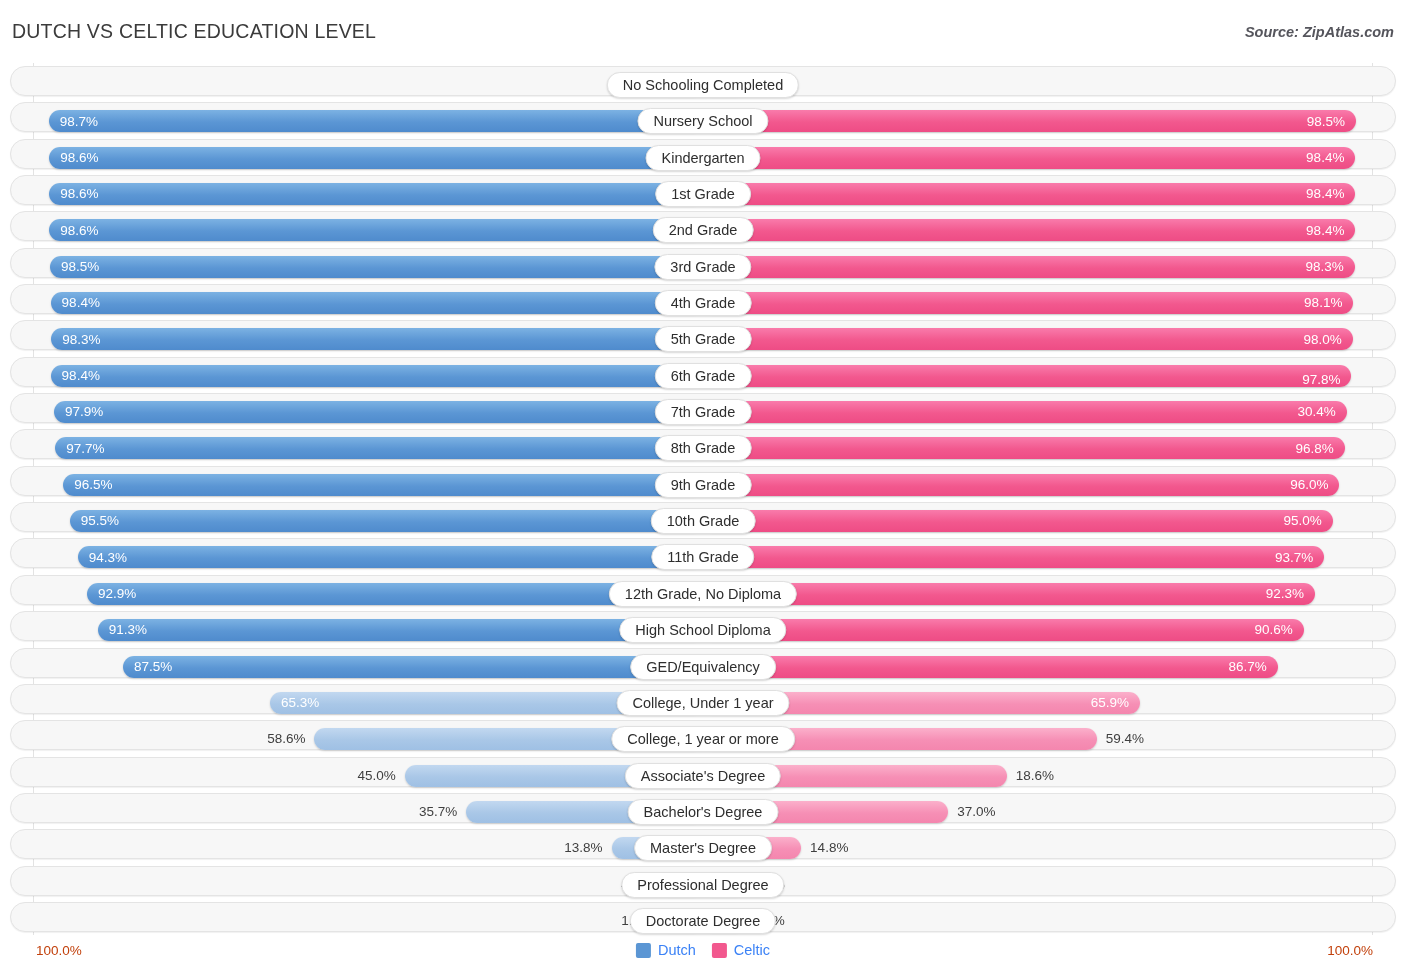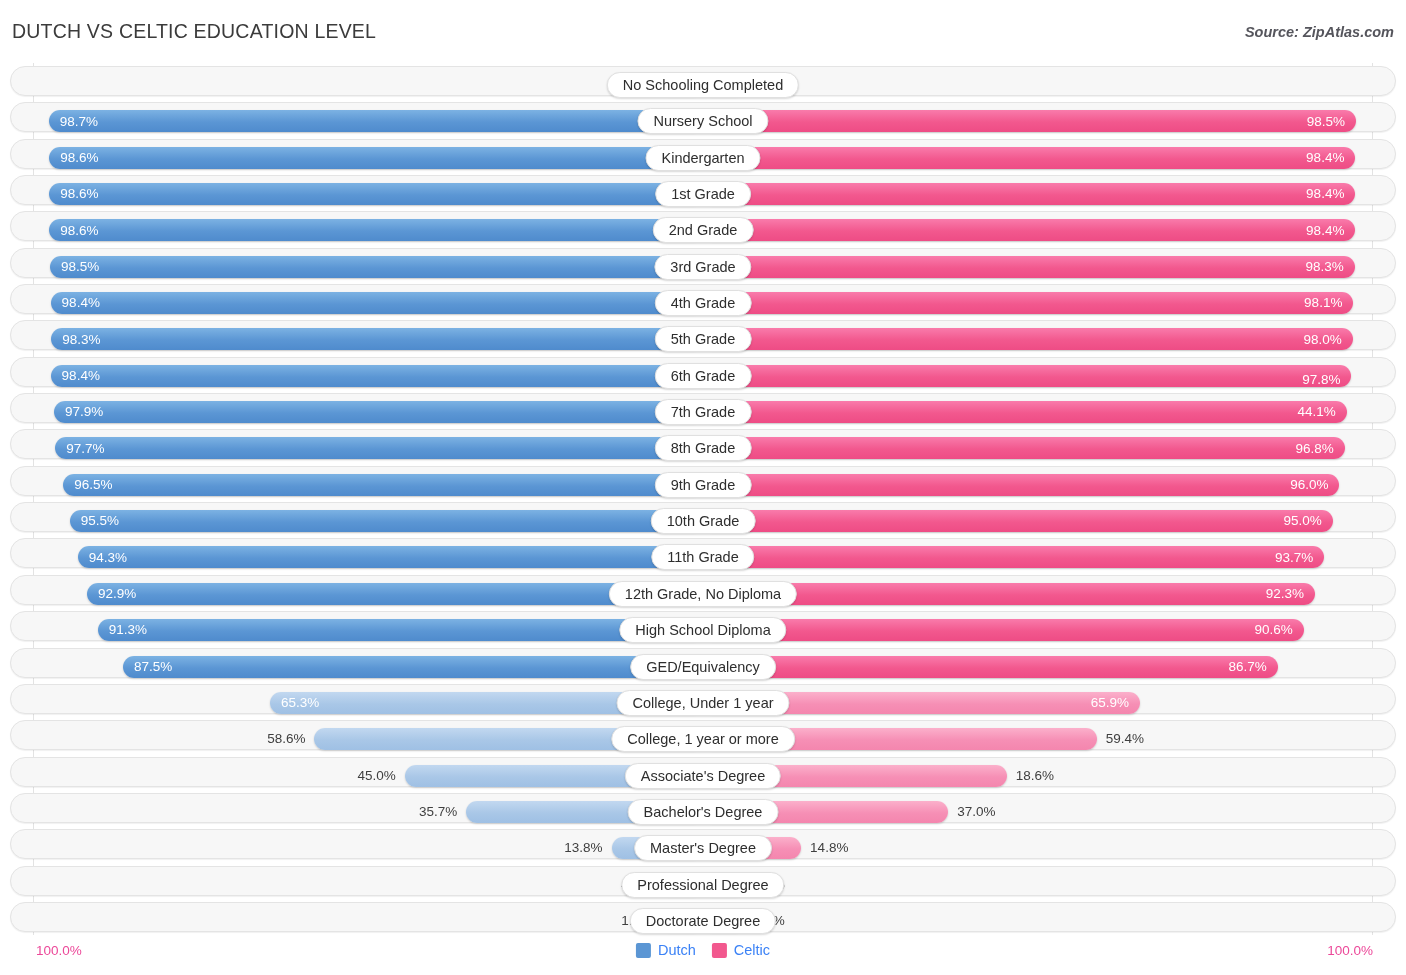--- a/index.html
+++ b/index.html
@@ -151,21 +151,21 @@
     position: absolute;
     left: 0;
     top: 936px;
     width: 1406px;
     height: 39px;
   }
   .axis-end {
     position: absolute;
     top: 7px;
     font-size: 13.5px;
-    color: #ec4899;
+    color: #c2410c;
     white-space: nowrap;
   }
   #axis-left  { left: 36px; }
   #axis-right { right: 33px; }
   #legend {
     position: absolute;
     left: 50%;
     top: 6px;
     transform: translateX(-50%);
     display: flex;
@@ -317,21 +317,21 @@
               <span>6th Grade</span>
             </div>
           </div>
         </div>
         <div class="row">
           <div class="track">
             <div class="bar bar-left" style="width: 649.077px;">
               <span class="val-in">97.9%</span>
             </div>
             <div class="bar bar-right" style="width: 643.773px;">
-              <span class="val-in">44.1%</span>
+              <span class="val-in">30.4%</span>
             </div>
             <div class="pill">
               <span>7th Grade</span>
             </div>
           </div>
         </div>
         <div class="row">
           <div class="track">
             <div class="bar bar-left" style="width: 647.751px; margin-left: 15px;">
               <span class="val-in">97.7%</span>

